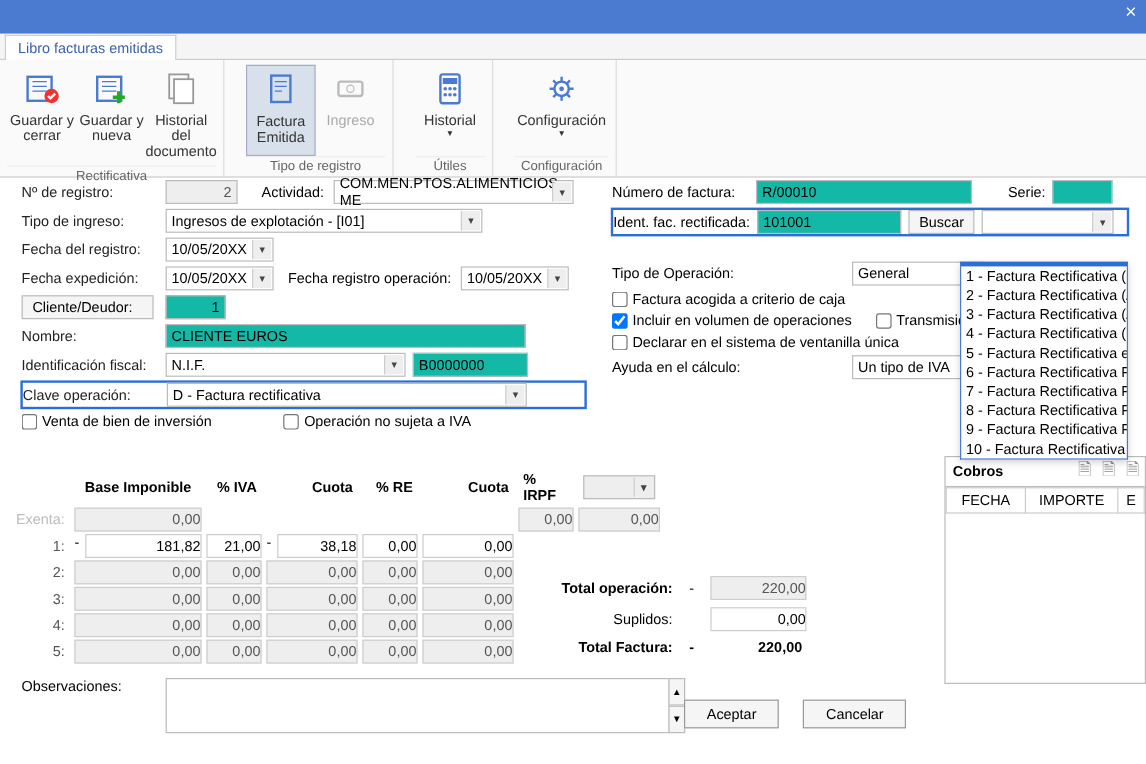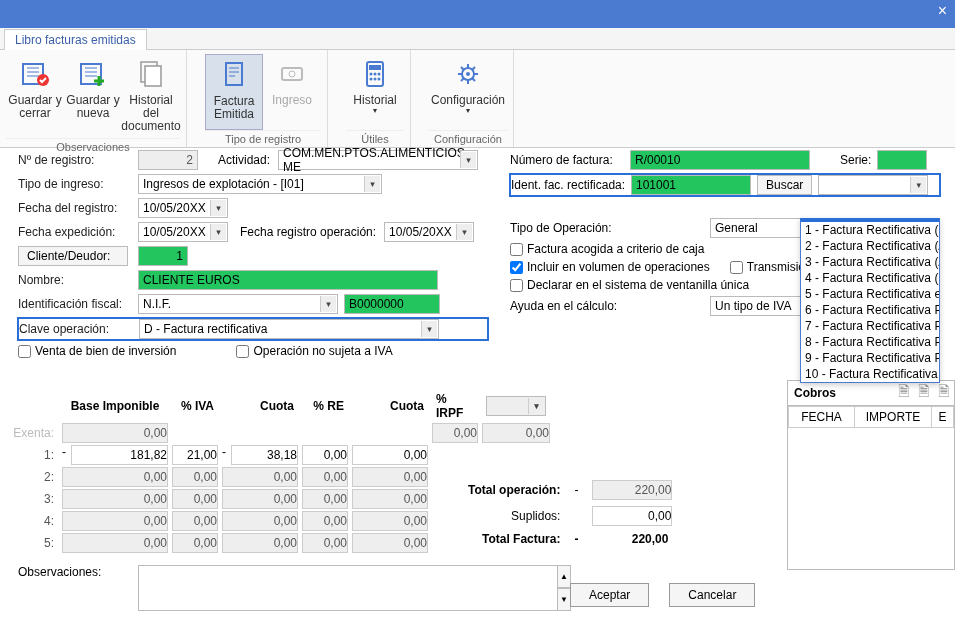--- a/index.html
+++ b/index.html
@@ -16,21 +16,21 @@
 .rgroup .btns { display: flex; flex: 1; }
 .rbtn { display: flex; flex-direction: column; align-items: center; justify-content: flex-start; width: 58px; padding: 4px 2px; cursor: pointer; text-align: center; line-height: 1.1; color: #333;}
 .rbtn.selected { background: #d8e0ec; border: 1px solid #aac; }
 .rbtn .icon { width: 32px; height: 32px; margin-bottom: 4px; display:flex; align-items:center; justify-content:center;}
 .rgroup .glabel { font-size: 11px; color: #666; padding-top: 2px; border-top: 1px solid #eee; width: 100%; text-align: center; margin-top: auto; }
 
 .form { position: absolute; top: 150px; left: 0; right: 0; bottom: 0; padding: 10px 18px; }
 .row { display: flex; align-items: center; margin-bottom: 4px; font-size: 12px; }
 .lbl { width: 120px; color: #222; }
 .lbl-btn { border: 1px solid #bbb; padding: 2px 8px; background: #f5f5f5; cursor: pointer; }
-input[type=text], .txtbox { border: 1px solid #bbb; background: #22c55e; height: 20px; padding: 1px 4px; font-size: 12px; }
+input[type=text], .txtbox { border: 1px solid #bbb; background: #14b8a6; height: 20px; padding: 1px 4px; font-size: 12px; }
 input[disabled], .txtbox.ro { background: #eee; color: #555; }
 .sel { border: 1px solid #bbb; height: 20px; background: #fff; display: flex; align-items: center; padding: 0 4px; position: relative; }
 .sel .arrow, .dd-arrow { position: absolute; right: 1px; top: 1px; width: 16px; height: 16px; background: #eee; border-left: 1px solid #ccc; display:flex;align-items:center;justify-content:center;font-size:9px;color:#444;}
 .hl { outline: 2px solid #2a6fd6; outline-offset: -1px; }
 
 .left-col { position: absolute; left: 18px; top: 0; width: 470px; }
 .right-col { position: absolute; left: 510px; top: 0; width: 430px; }
 
 .chk { display: inline-flex; align-items: center; gap: 4px; }
 .chk input { width: 13px; height: 13px; }
@@ -105,21 +105,21 @@
       <div class="rbtn">
         <span class="icon">
             <svg width="32" height="32">
               <rect x="6" y="4" width="16" height="20" fill="none" stroke="#999" stroke-width="1.5"></rect>
               <rect x="10" y="8" width="16" height="20" fill="#fff" stroke="#999" stroke-width="1.5"></rect>
             </svg>
           </span>
         <span>Historial del documento</span>
       </div>
     </div>
-    <div class="glabel">Observaciones</div>
+    <div class="glabel">Rectificativa</div>
   </div>
   <div class="rgroup">
     <div class="btns">
       <div class="rbtn selected">
         <span class="icon">
             <svg width="32" height="32">
               <rect x="8" y="4" width="16" height="22" fill="none" stroke="#4a7bd0" stroke-width="2"></rect>
               <path d="M11 9h10M11 13h10M11 17h6" stroke="#4a7bd0"></path>
             </svg>
           </span>
@@ -183,21 +183,21 @@
       <span class="lbl">Nº de registro:</span>
       <input type="text" disabled="" style="width: 60px; text-align: right;" value="2">
       <span style="margin-left:20px">Actividad:</span>
       <div class="sel" style="width:200px;margin-left:8px">
         <span>COM.MEN.PTOS.ALIMENTICIOS ME</span>
           <span class="arrow">▾</span>
       </div>
     </div>
     <div class="row">
       <span class="lbl">Tipo de ingreso:</span>
-      <div class="sel" style="width:244px">
+      <div class="sel" style="width:264px">
         <span>Ingresos de explotación - [I01]</span>
           <span class="arrow">▾</span>
       </div>
     </div>
     <div class="row">
       <span class="lbl">Fecha del registro:</span>
       <div class="sel" style="width:90px">
           <span>10/05/20XX</span>
           <span class="arrow">▾</span>
         </div>

